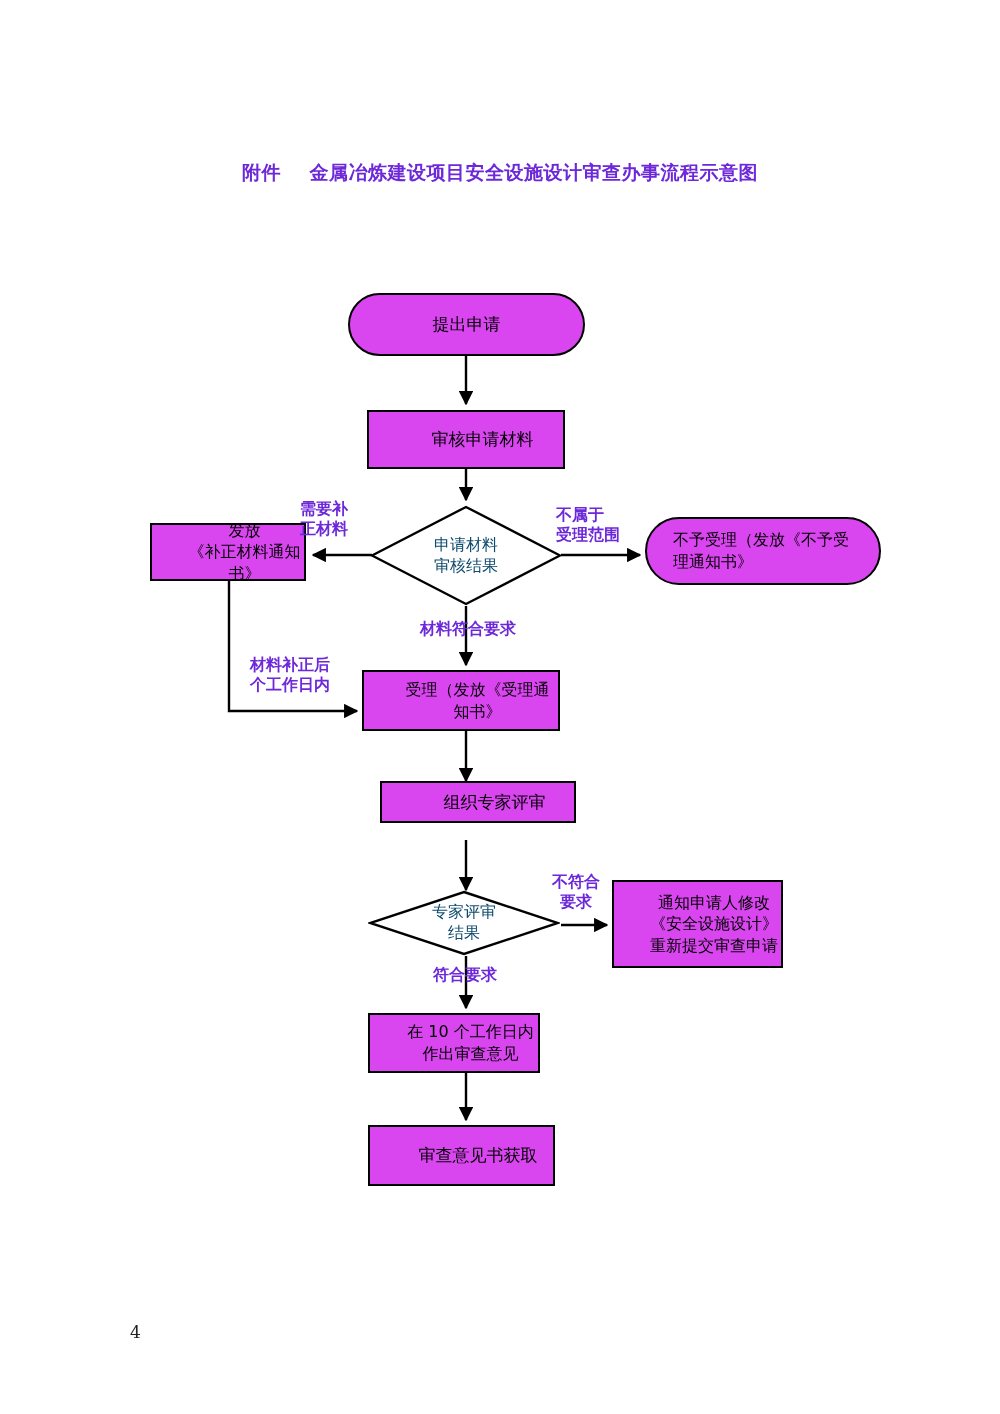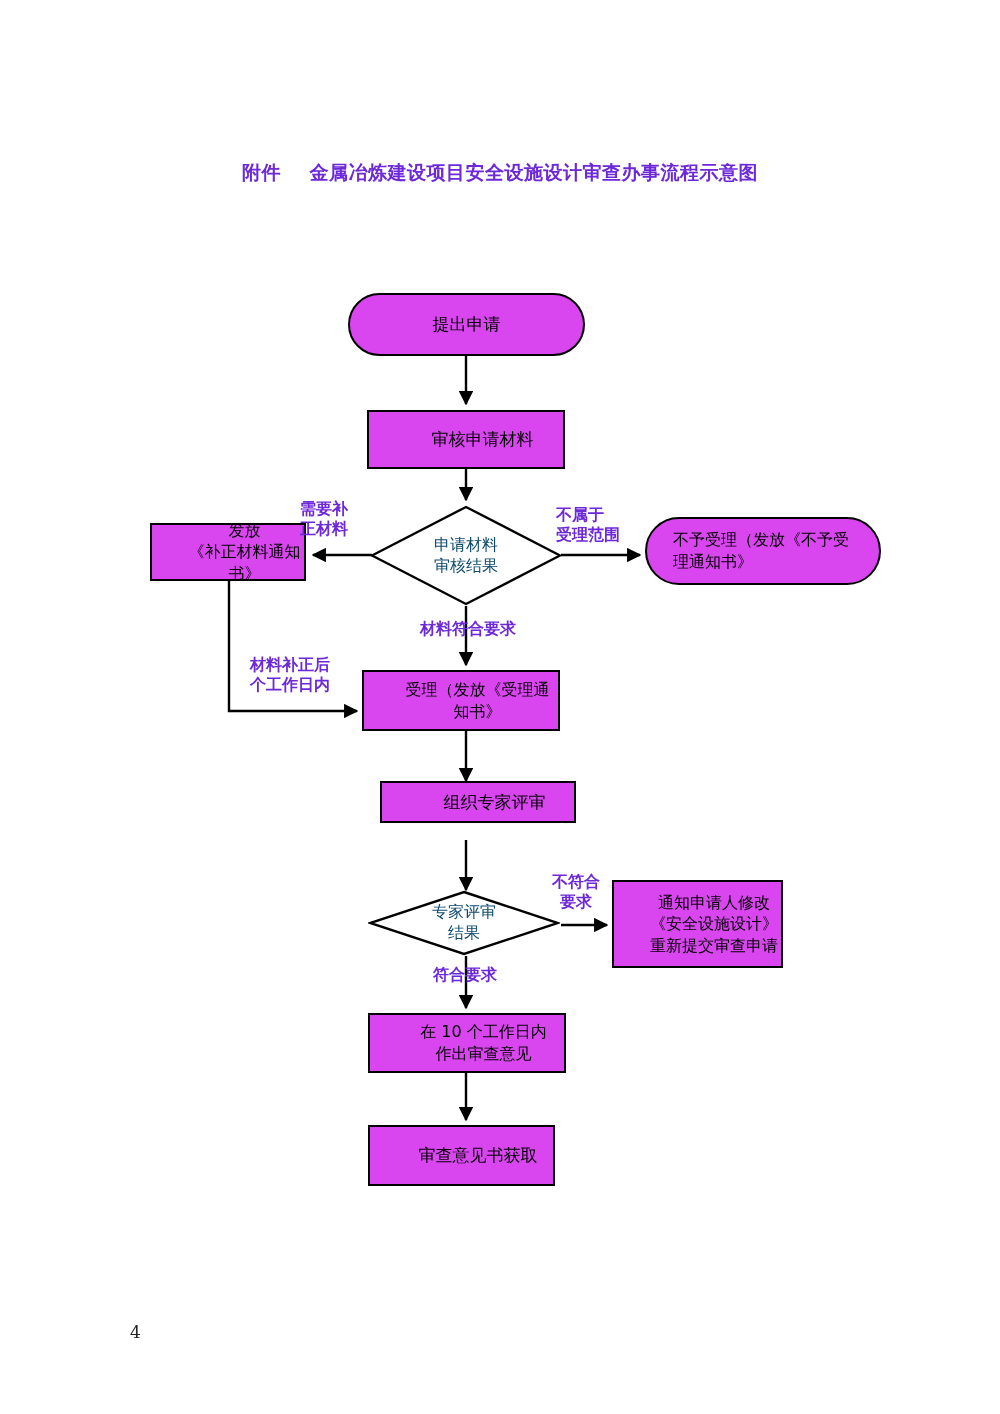--- a/index.html
+++ b/index.html
@@ -179,21 +179,21 @@
         <polygon points="96,2 190,33 96,64 2,33" fill="#ffffff" stroke="#000000" stroke-width="2.4"></polygon>
       </svg>
       <div class="diamond-label">专家评审
 结果</div>
     </div>
 
     <div class="node rect" style="left:612px; top:880px; width:171px; height:88px; font-size:16px;">通知申请人修改
 《安全设施设计》
 重新提交审查申请</div>
 
-    <div class="node rect" style="left:368px; top:1013px; width:198px; height:60px; font-size:16px;">在 10 个工作日内
+    <div class="node rect" style="left:368px; top:1013px; width:172px; height:60px; font-size:16px;">在 10 个工作日内
 作出审查意见</div>
 
     <div class="node rect" style="left:368px; top:1125px; width:187px; height:61px;">审查意见书获取</div>
 
     <div class="edge-label left" style="left:300px; top:499px;">需要补
 正材料</div>
 
     <div class="edge-label left" style="left:556px; top:505px;">不属于
 受理范围</div>
 

